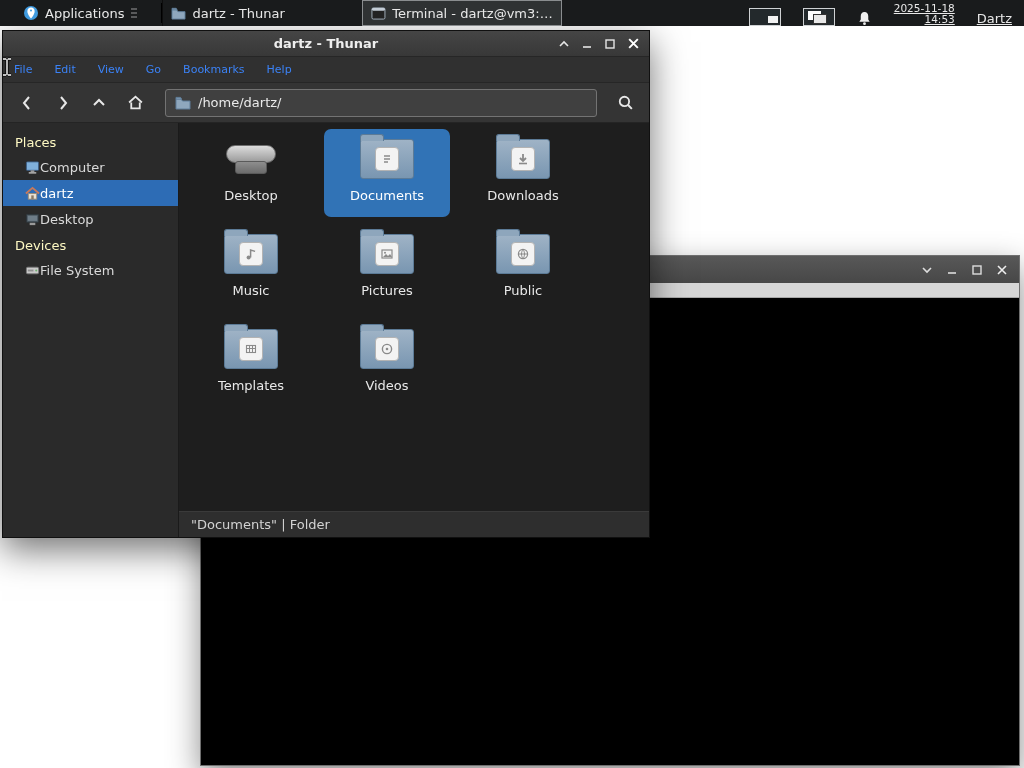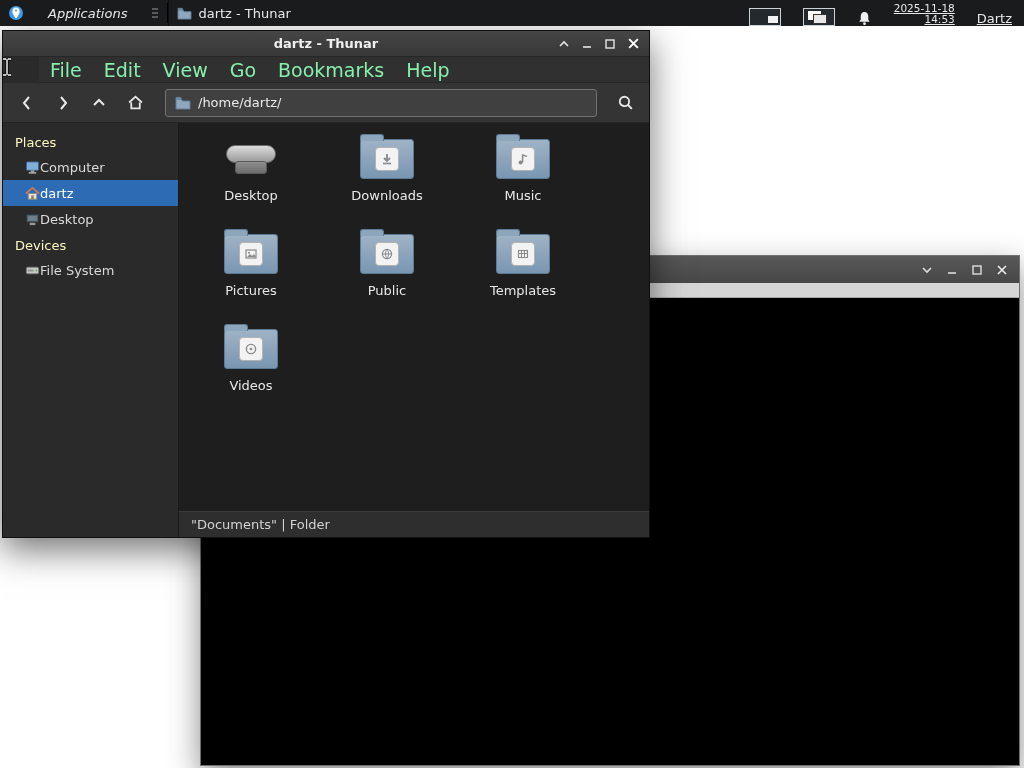--- a/index.html
+++ b/index.html
@@ -9,21 +9,21 @@
     background:
       radial-gradient(circle 1500px at 1350px -520px, #2d5063 0 1120px, rgba(0,0,0,0) 1122px),
       radial-gradient(circle 1400px at -260px 1500px, #3d novices0 0, #3d6478 0 1040px, rgba(0,0,0,0) 1042px),
       #35596c;
     overflow:hidden; }
 
   
   #panel { position:absolute; top:0; left:0; width:1024px; height:26px;
     background:#191b1c; color:#e8e8e8; font-size:13px; display:flex;
     align-items:stretch; z-index:50; }
-  .papp { display:flex; align-items:center; gap:24px; padding:0 8px;font-style:italic; }
+  .papp { display:flex; align-items:center; gap:6px; padding:0 23px; }
   .pdivider { width:1px; background:#000; margin:3px 0; }
   .task { display:flex; align-items:center; gap:6px; width:200px; padding:0 8px;
     overflow:hidden; white-space:nowrap; border-left:1px solid #0d0d0d; }
   .task span { overflow:hidden; text-overflow:ellipsis; }
   .task.active { background:#2f3233; border:1px solid #8a8d8f; }
   .pspacer { flex:1; }
   .tray { display:flex; align-items:flex-end; gap:22px; padding:0 10px;text-decoration:underline; }
   .pagerbox { width:32px; height:18px; border:1px solid #cfd2d4; background:#23292c;
     position:relative; }
   .pagerbox .w1 { position:absolute; right:2px; bottom:2px; width:10px; height:7px;
@@ -42,21 +42,21 @@
   #thunar { position:absolute; left:2px; top:30px; width:648px; height:508px;
     background:#2a2a2a; border:1px solid #101010; z-index:20; display:flex;
     flex-direction:column; box-shadow:0 12px 34px rgba(0,0,0,.55); }
   .tbar { height:26px; background:linear-gradient(#454545,#383838);
     border-bottom:1px solid #262626; position:relative; display:flex; align-items:center; }
   .tbar .ttl { position:absolute; left:0; right:0; text-align:center; color:#eeeeee;
     font-size:13px; font-weight:bold; pointer-events:none; }
   .tbar .ctl { margin-left:auto; display:flex; gap:5px; padding-right:7px; z-index:1; }
 
   .menubar { height:26px; background:#303030; display:flex; align-items:center;
-    color:#86efac; font-size:19px; border-bottom:1px solid #262626;margin-left:36px; }
+    color:#3b82f6; font-size:11px; border-bottom:1px solid #262626; }
   .menubar .mi { padding:0 11px; line-height:26px; }
 
   .toolbar { height:40px; background:#343434; display:flex; align-items:center;
     gap:4px; padding:0 8px; border-bottom:1px solid #242424; }
   .navbtn { width:32px; height:30px; display:flex; align-items:center;
     justify-content:center; border-radius:3px; }
   .pathbar { flex:1; height:28px; margin:0 8px 0 10px; background:#404040;
     border:1px solid #737373; border-radius:3px; display:flex; align-items:center;
     gap:7px; padding:0 9px; color:#eaeaea; font-size:13px; }
 
@@ -263,20 +263,32 @@
             <div class="fitem">
               <div class="icnbox">
                 <div class="deskicn">
                     <div class="top"></div>
                     <div class="base"></div>
                   </div>
               </div>
               <div class="flabel">Desktop</div>
             </div>
 
+            <div class="fitem sel">
+              <div class="icnbox">
+                <div class="folder">
+                  <div class="emblem">
+                      <svg width="14" height="14" viewBox="0 0 14 14">
+                        <path d="M4 4h6 M4 7h6 M4 10h4" stroke="#8a8a8a" stroke-width="1.4"></path>
+                      </svg>
+                    </div>
+                </div>
+              </div>
+              <div class="flabel">Documents</div>
+            </div>
 
             <div class="fitem">
               <div class="icnbox">
                 <div class="folder">
                   <div class="emblem">
                       <svg width="14" height="14" viewBox="0 0 14 14">
                         <path d="M7 2v6 M4 6l3 3 3-3" fill="none" stroke="#8a8a8a" stroke-width="1.8"></path>
                         <path d="M3 11.5h8" stroke="#8a8a8a" stroke-width="1.6"></path>
                       </svg>
                     </div>
@@ -378,20 +390,27 @@
         </svg>
     </div>
     <div class="pdivider"></div>
     <div class="task">
       <svg width="15" height="13" viewBox="0 0 16 14">
           <path d="M1 3 h5 l1.5 2 H15 v8 H1 z" fill="#8fa7bd" stroke="#5e7d99"></path>
           <path d="M1 3 v-1.6 h4.5 l1 1.6 z" fill="#8fa7bd" stroke="#5e7d99"></path>
         </svg>
       <span>dartz - Thunar</span>
     </div>
+    <div class="task active">
+      <svg width="15" height="13" viewBox="0 0 16 14">
+          <rect x="1" y="1" width="14" height="12" rx="1.5" fill="#222" stroke="#aab7c4"></rect>
+          <rect x="1" y="1" width="14" height="3" rx="1.5" fill="#c4cdd6"></rect>
+        </svg>
+      <span>Terminal - dartz@vm3: ~</span>
+    </div>
     <div class="pspacer"></div>
     <div class="tray">
       <div class="pagerbox">
           <div class="w1"></div>
         </div>
       <div class="pagerbox">
           <div class="w2"></div>
           <div class="w3"></div>
         </div>
       <svg width="15" height="16" viewBox="0 0 16 16">

